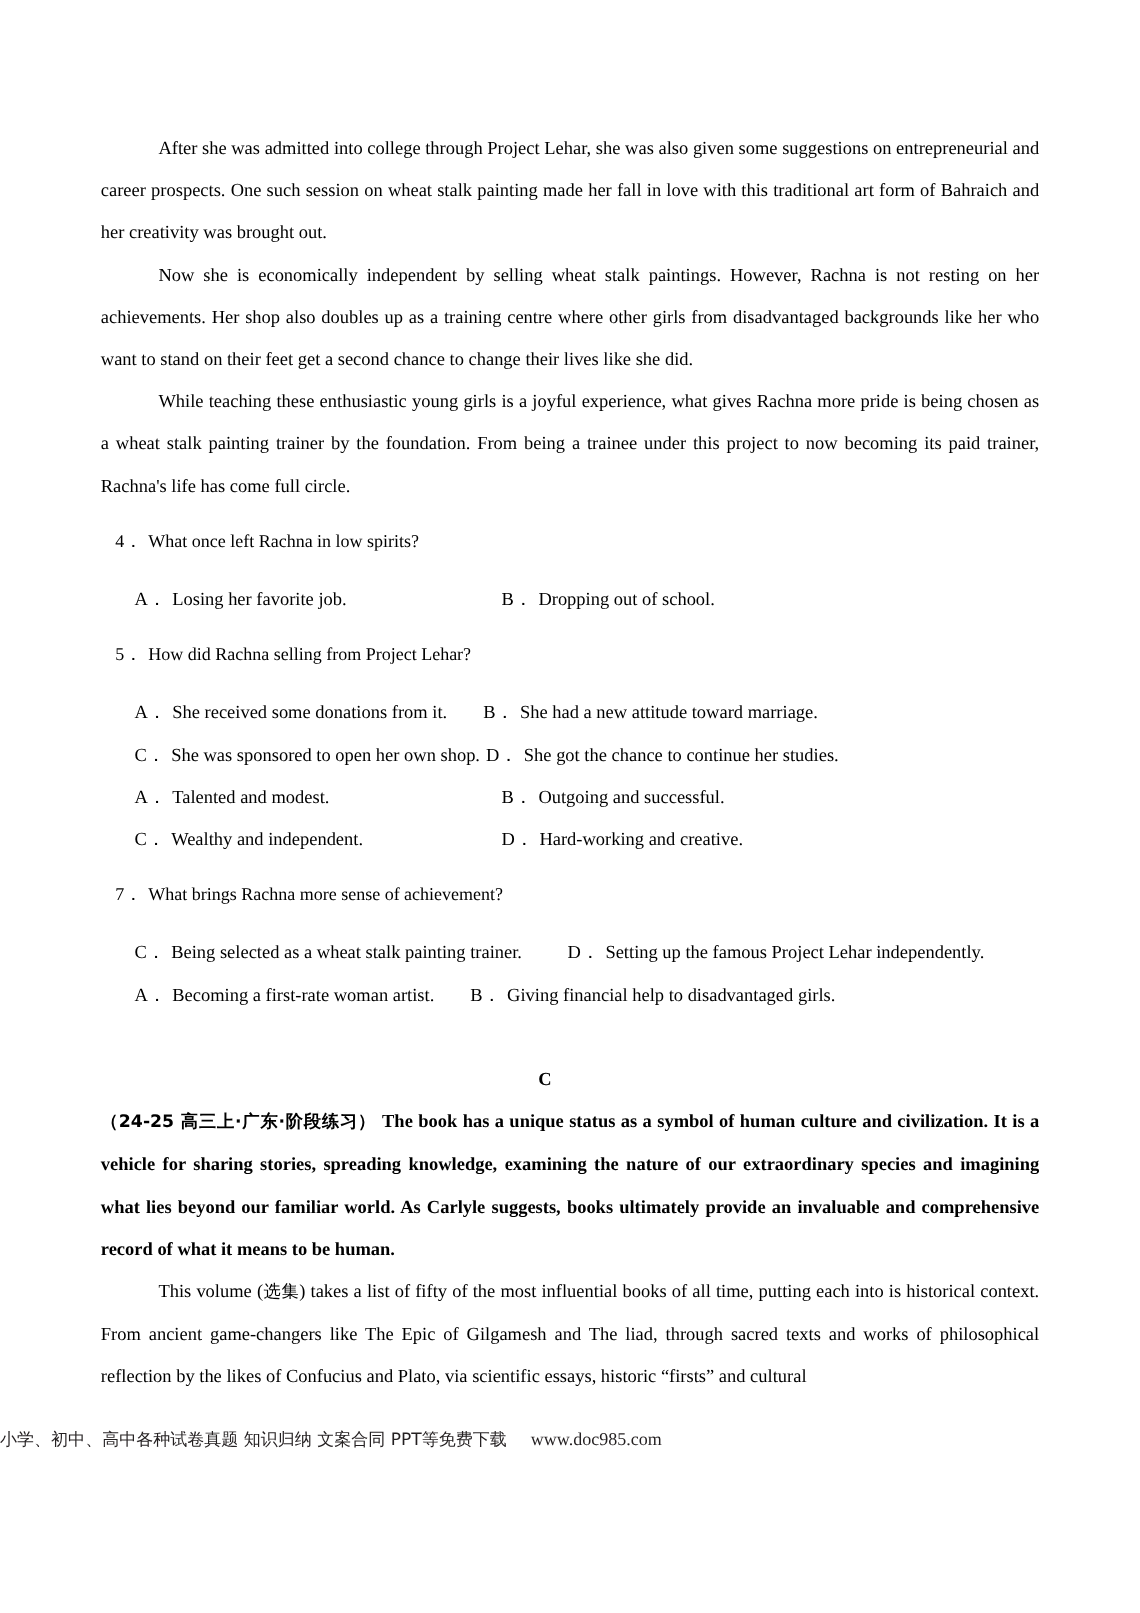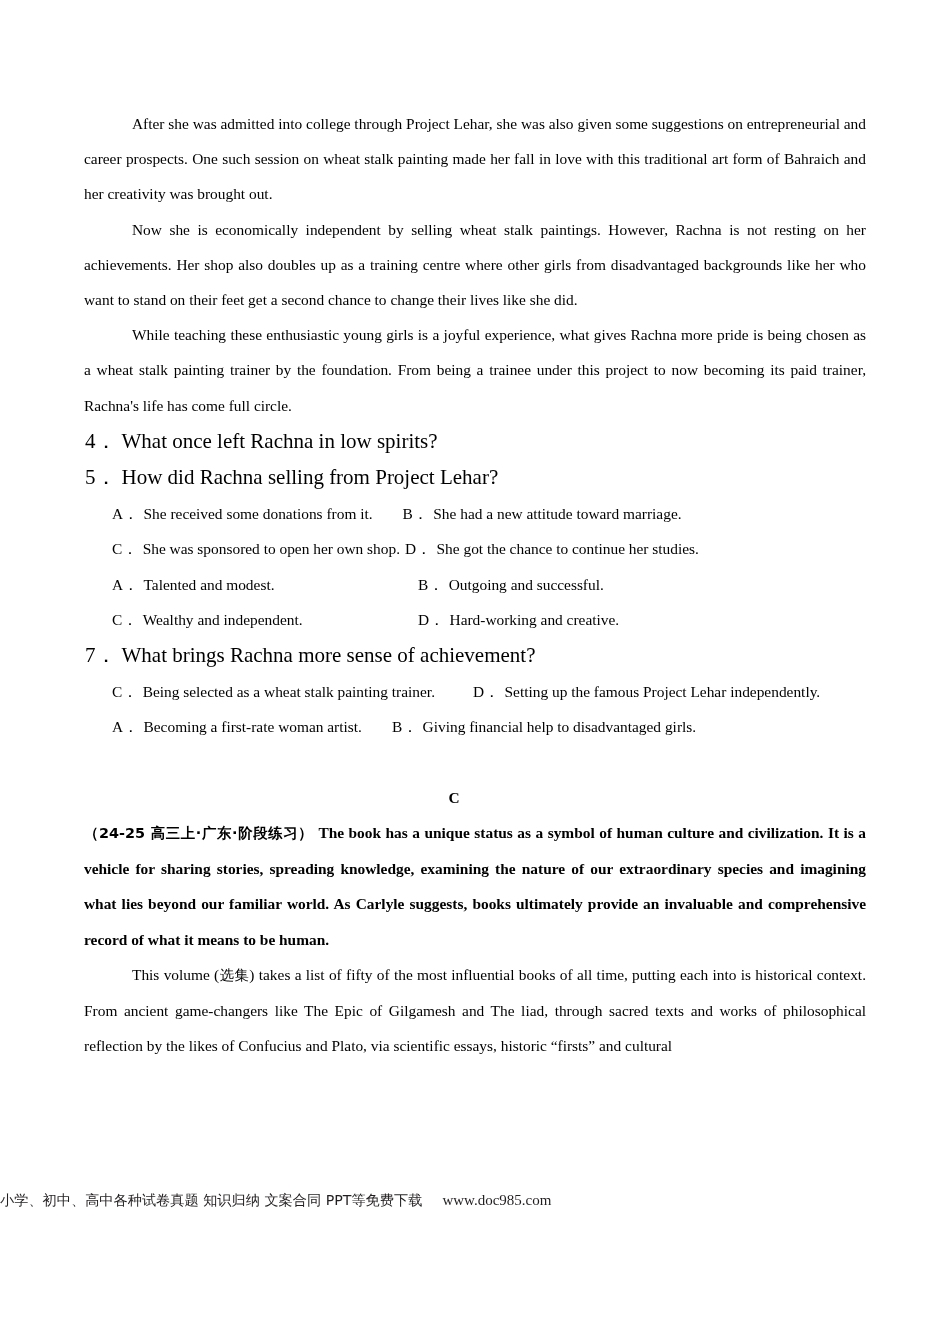--- a/index.html
+++ b/index.html
@@ -35,22 +35,22 @@
     text-align: justify;
     text-justify: inter-word;
     text-indent: 48px;
     hyphens: none;
   }
   p.para-noindent {
     text-indent: 0;
     font-weight: bold;
   }
   .qstem {
-    margin: 1px;
-    font-size: 21px;
+    margin: 12px;
+    font-size: 15px;
     line-height: 35.2px;
     padding-left: 0px;
     white-space: nowrap;
   }
   .qnum {
     letter-spacing: 0px;
   }
   .opt-row {
     margin: 0;
     font-size: 15.4px;
@@ -113,20 +113,21 @@
   <div class="content">
 
     <p class="para">After she was admitted into college through Project Lehar, she was also given some suggestions on entrepreneurial and career prospects. One such session on wheat stalk painting made her fall in love with this traditional art form of Bahraich and her creativity was brought out.</p>
 
     <p class="para">Now she is economically independent by selling wheat stalk paintings. However, Rachna is not resting on her achievements. Her shop also doubles up as a training centre where other girls from disadvantaged backgrounds like her who want to stand on their feet get a second chance to change their lives like she did.</p>
 
     <p class="para">While teaching these enthusiastic young girls is a joyful experience, what gives Rachna more pride is being chosen as a wheat stalk painting trainer by the foundation. From being a trainee under this project to now becoming its paid trainer, Rachna's life has come full circle.</p>
 
     <div>
       <p class="qstem"><span class="qnum">4．</span><span class="gap-xs"></span><span>What once left Rachna in low spirits?</span></p>
+      <p class="opt-row"><span class="col-a"><span>A．</span><span class="gap-xs"></span><span>Losing her favorite job.</span></span><span><span>B．</span><span class="gap-xs"></span><span>Dropping out of school.</span></span></p>
     </div>
 
     <div>
       <p class="qstem"><span class="qnum">5．</span><span class="gap-xs"></span><span>How did Rachna selling from Project Lehar?</span></p>
       <p class="opt-row"><span><span>A．</span><span class="gap-xs"></span><span>She received some donations from it.</span></span><span class="gap-md"></span><span><span>B．</span><span class="gap-xs"></span><span>She had a new attitude toward marriage.</span></span></p>
       <p class="opt-row"><span><span>C．</span><span class="gap-xs"></span><span>She was sponsored to open her own shop.</span></span><span class="gap-xs"></span><span><span>D．</span><span class="gap-xs"></span><span>She got the chance to continue her studies.</span></span></p>
     </div>
 
     <div>
       <p class="opt-row"><span class="col-a"><span>A．</span><span class="gap-xs"></span><span>Talented and modest.</span></span><span><span>B．</span><span class="gap-xs"></span><span>Outgoing and successful.</span></span></p>

